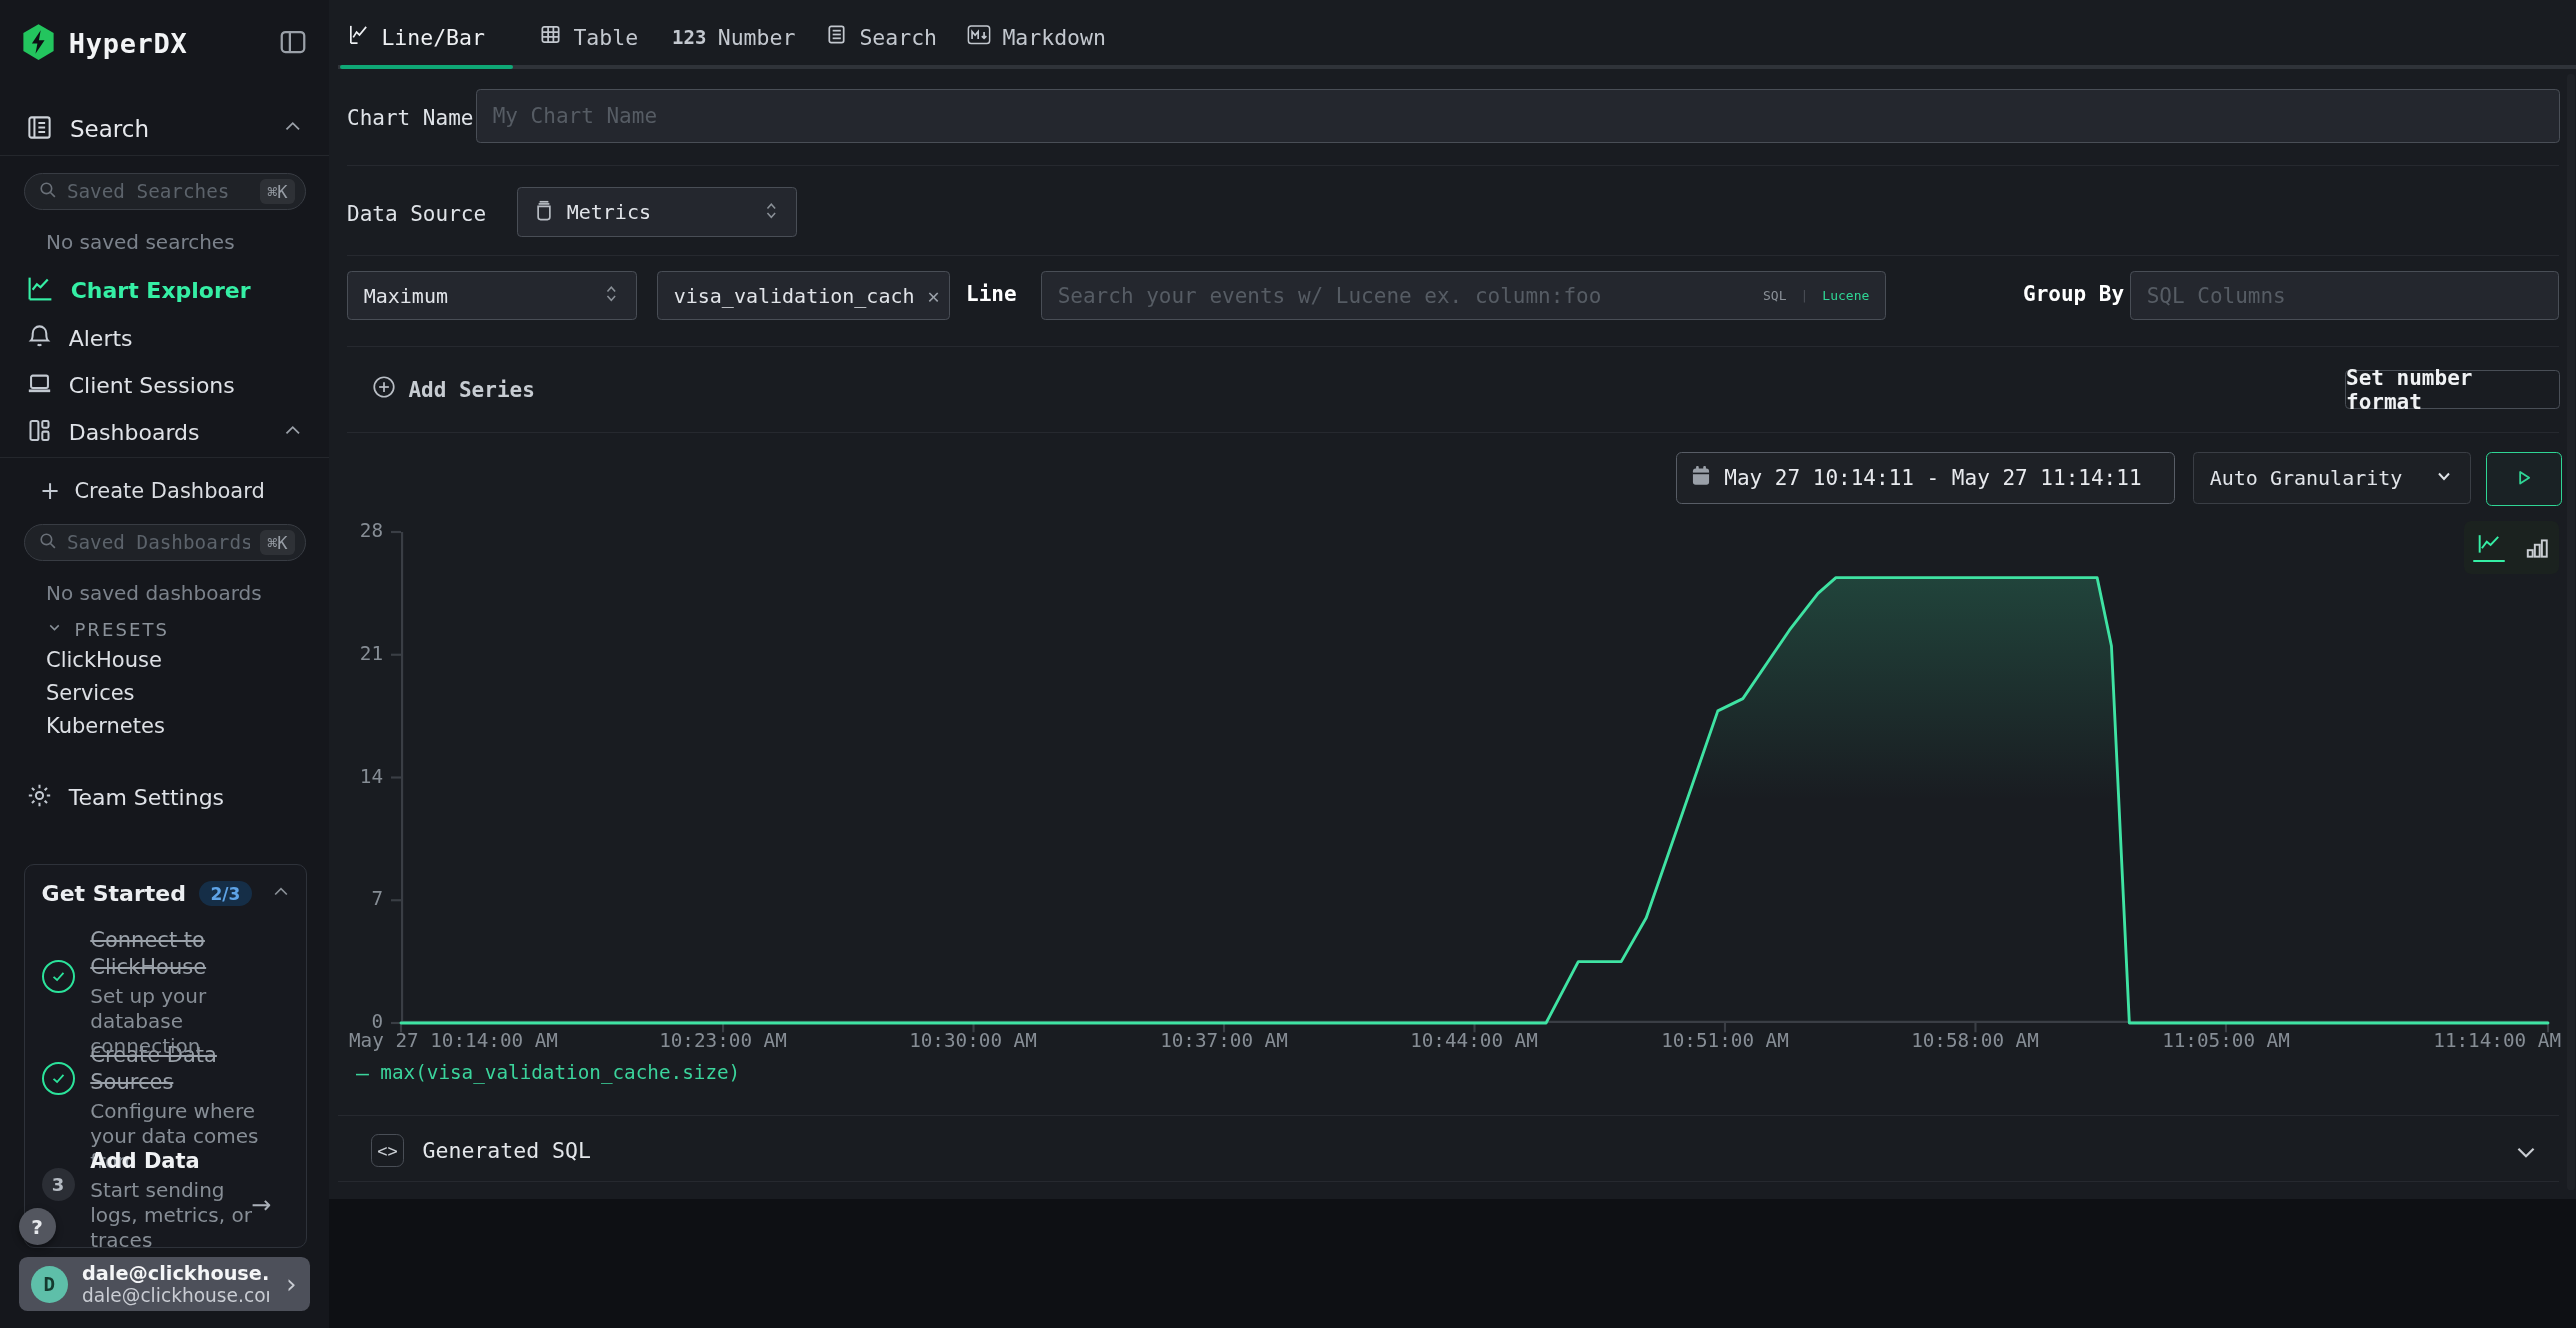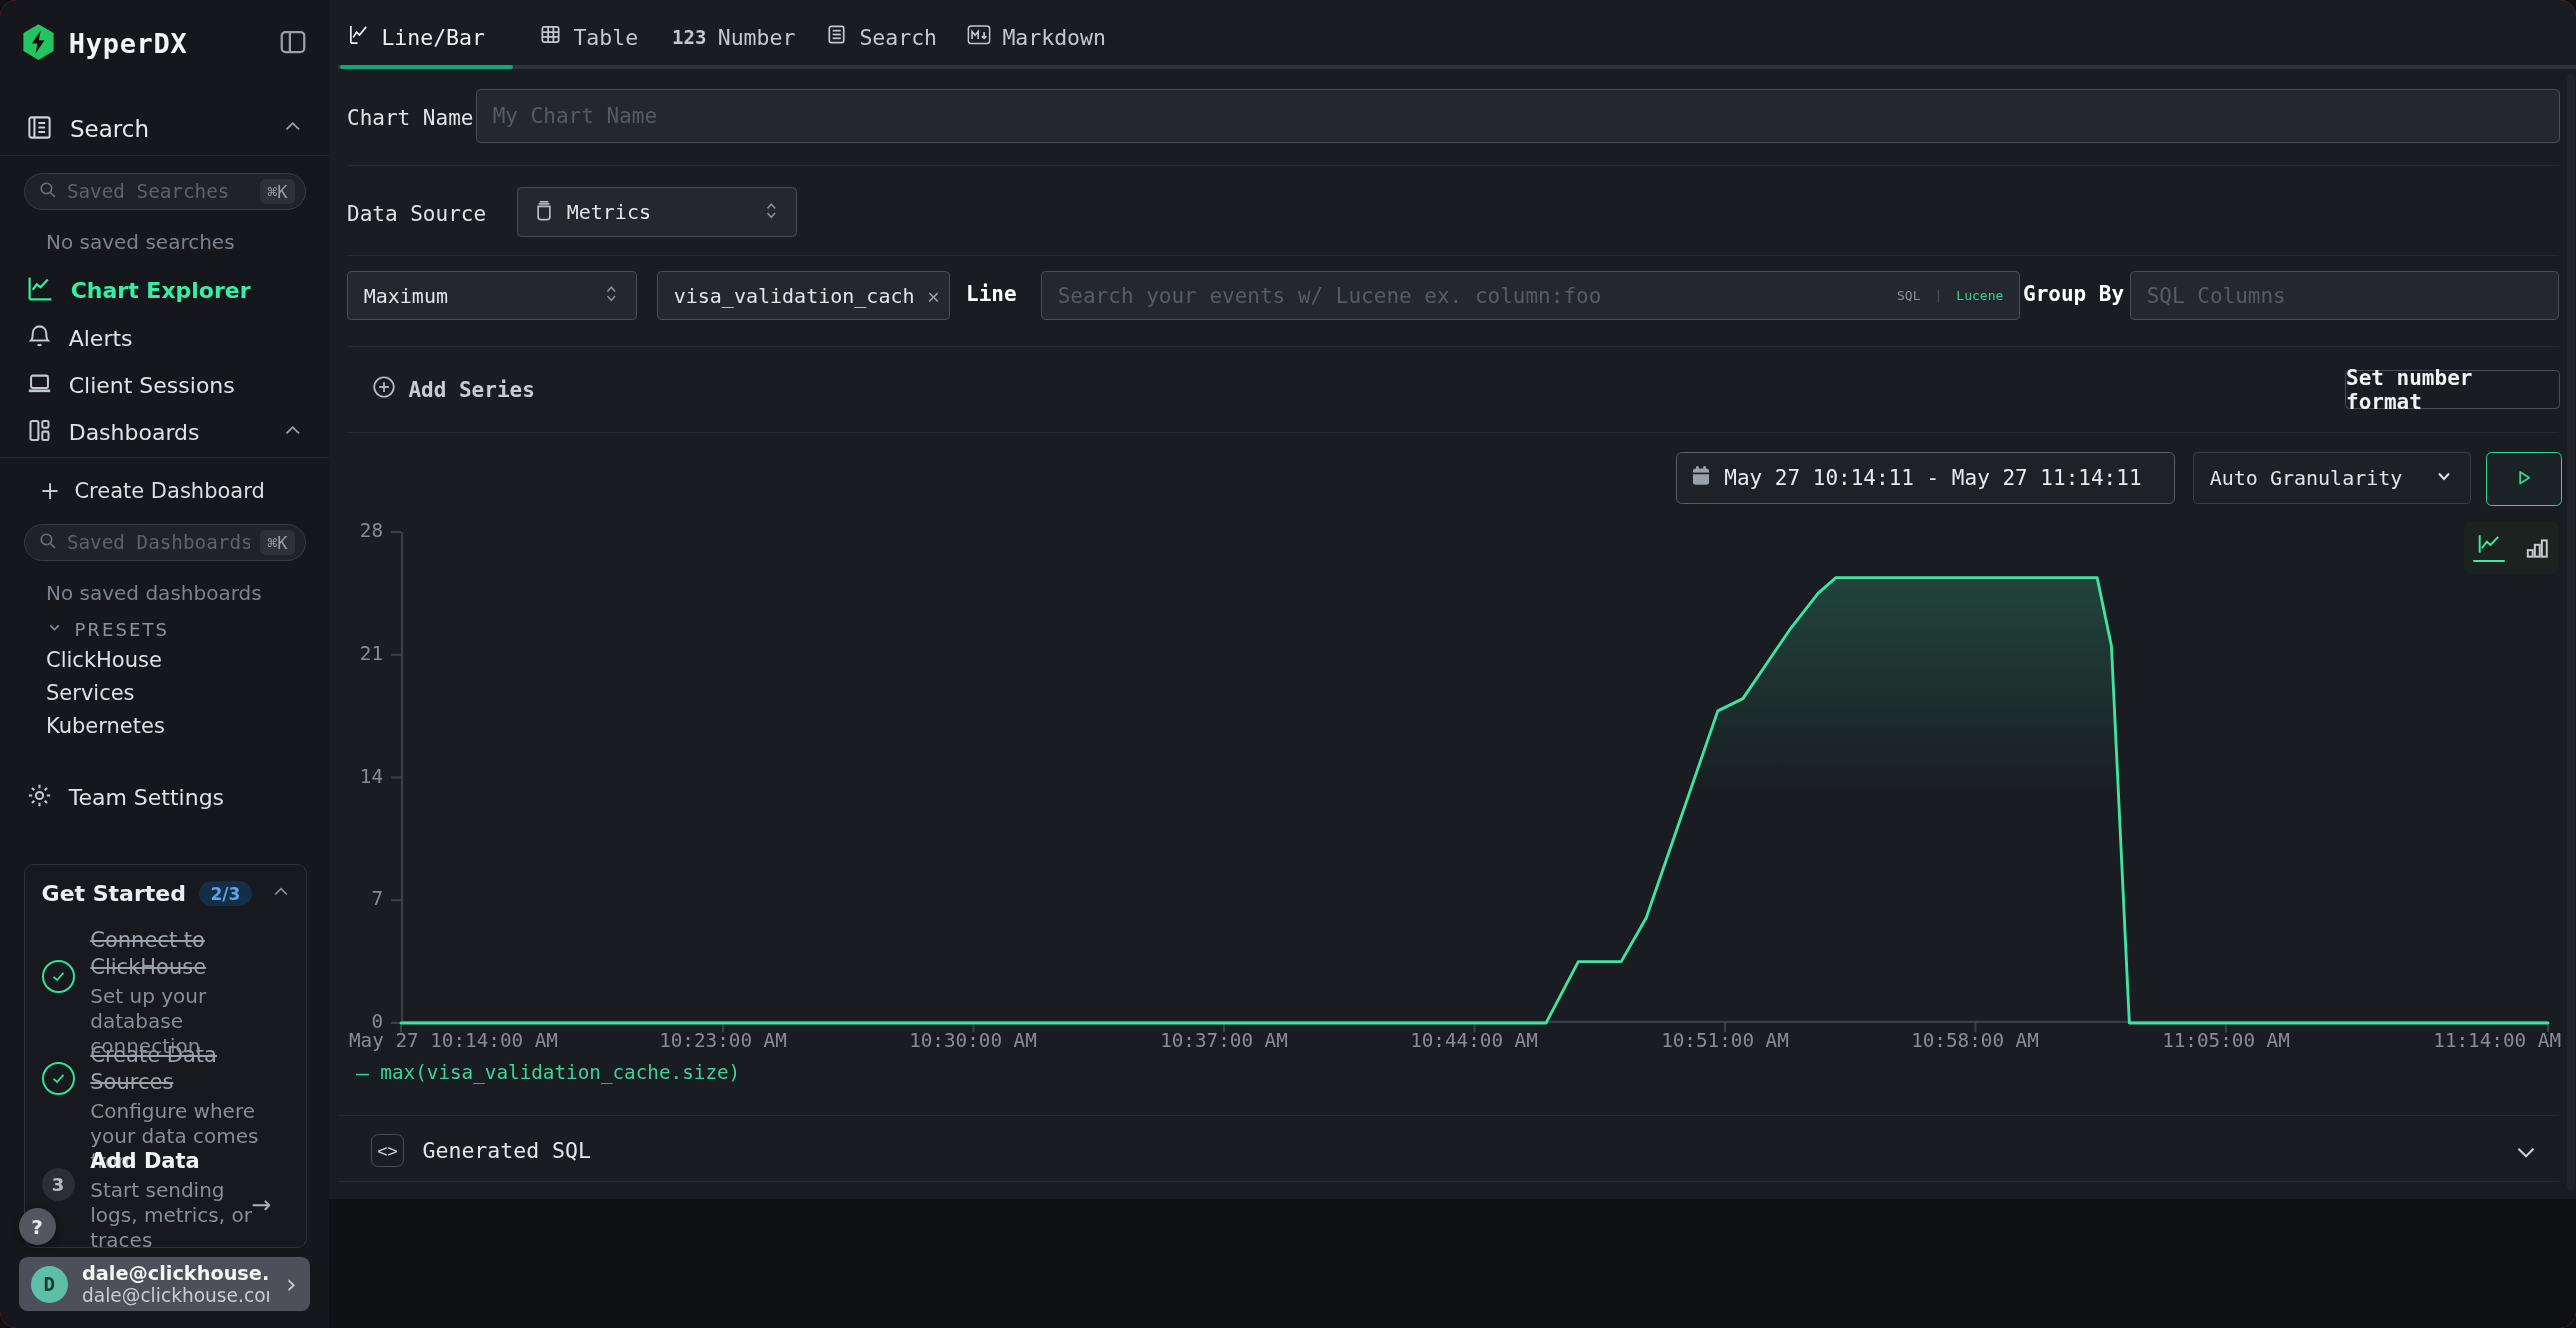--- a/index.html
+++ b/index.html
@@ -1,17 +1,17 @@
 <!DOCTYPE html>
 <html style="font-size:11.4px"><head>
 <meta charset="utf-8">
 <style>
   html,body{margin:0;padding:0;background:#0e1014;}
   #app{position:relative;width:2576px;height:1328px;overflow:hidden;
-       background:#ef4444;font-family:"DejaVu Sans Mono",monospace;border-radius:17px;
+       background:#ef4444;font-family:"DejaVu Sans Mono",monospace;
        -webkit-font-smoothing:antialiased;}
   .abs{position:absolute;}
   .flex{display:flex;align-items:center;}
   .mono{font-family:"DejaVu Sans Mono",monospace;}
   .sans{font-family:"DejaVu Sans","Liberation Sans",sans-serif;}
 
   
   #sidebar{position:absolute;left:0;top:0;width:329px;height:1328px;
            background:#15171c;border-right:1.4px solid #24272c;}
   .logo-row{left:21.5px;top:21.5px;width:286px;height:43px;display:flex;align-items:center;gap:14.3px;}
@@ -417,21 +417,21 @@
       </span>
     </div>
 
     <div class="abs inp" style="left:328px;top:271px;width:293px;height:49px;">
       <span class="val">visa_validation_cach</span>
       <span class="xmark">✕</span>
     </div>
 
     <div class="abs f-label bold" style="left:637px;top:282px;">Line</div>
 
-    <div class="abs inp" style="left:712px;top:271px;width:979px;height:49px;">
+    <div class="abs inp" style="left:712px;top:271px;width:845px;height:49px;">
       <span class="ph">Search your events w/ Lucene ex. column:foo</span>
       <span class="lang-toggle">
         <span class="lang-sql">SQL</span>
         <span class="lang-sep">|</span>
         <span class="lang-lucene">Lucene</span>
       </span>
     </div>
 
     <div class="abs f-label bold" style="left:1694px;top:282px;">Group By</div>
 

